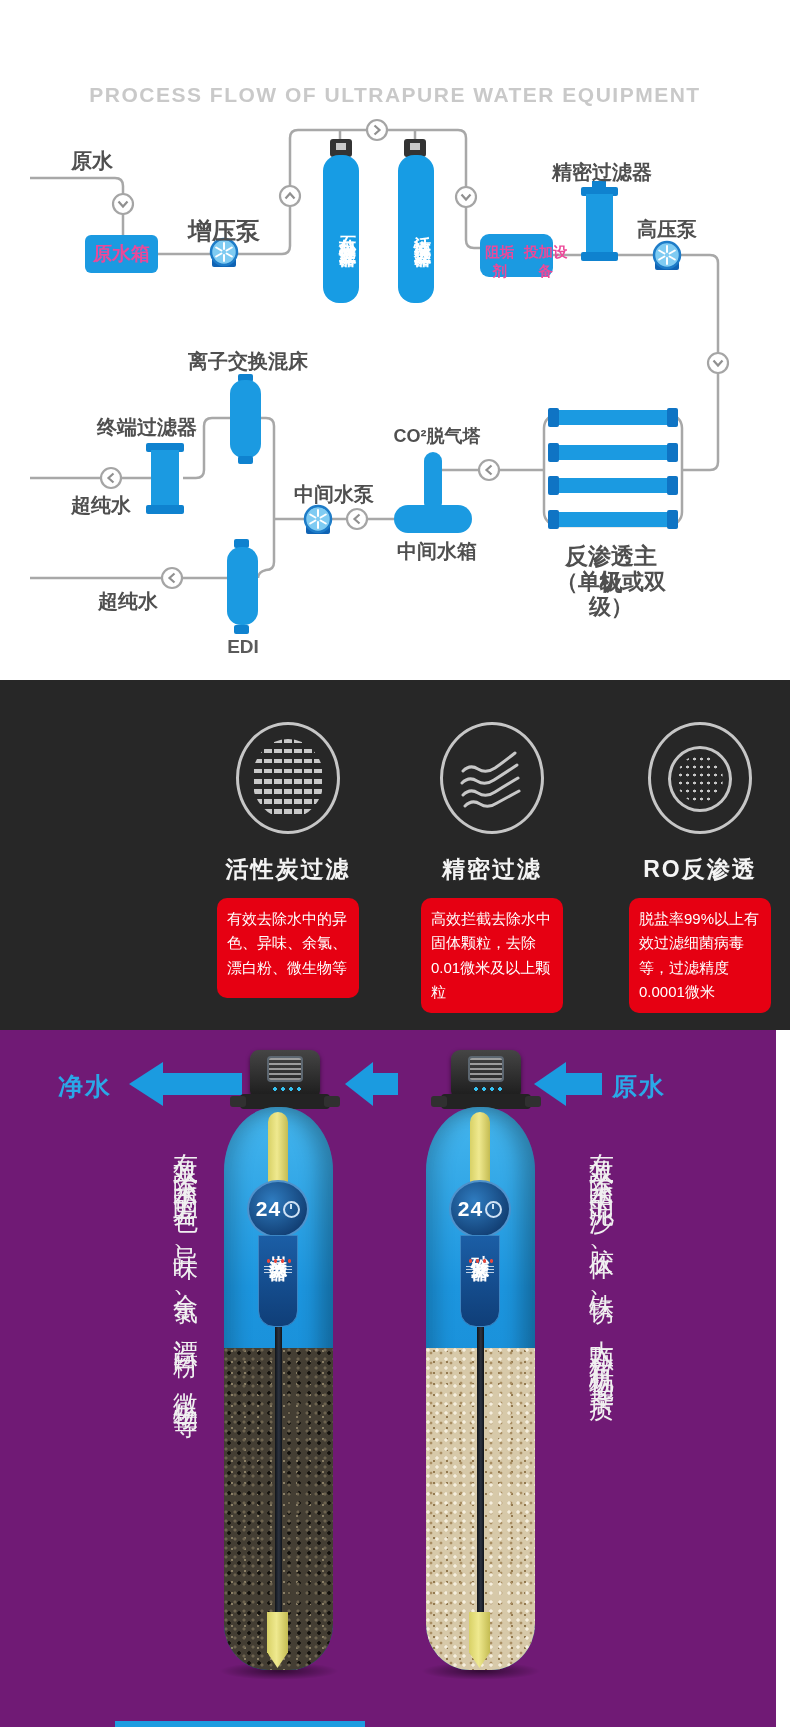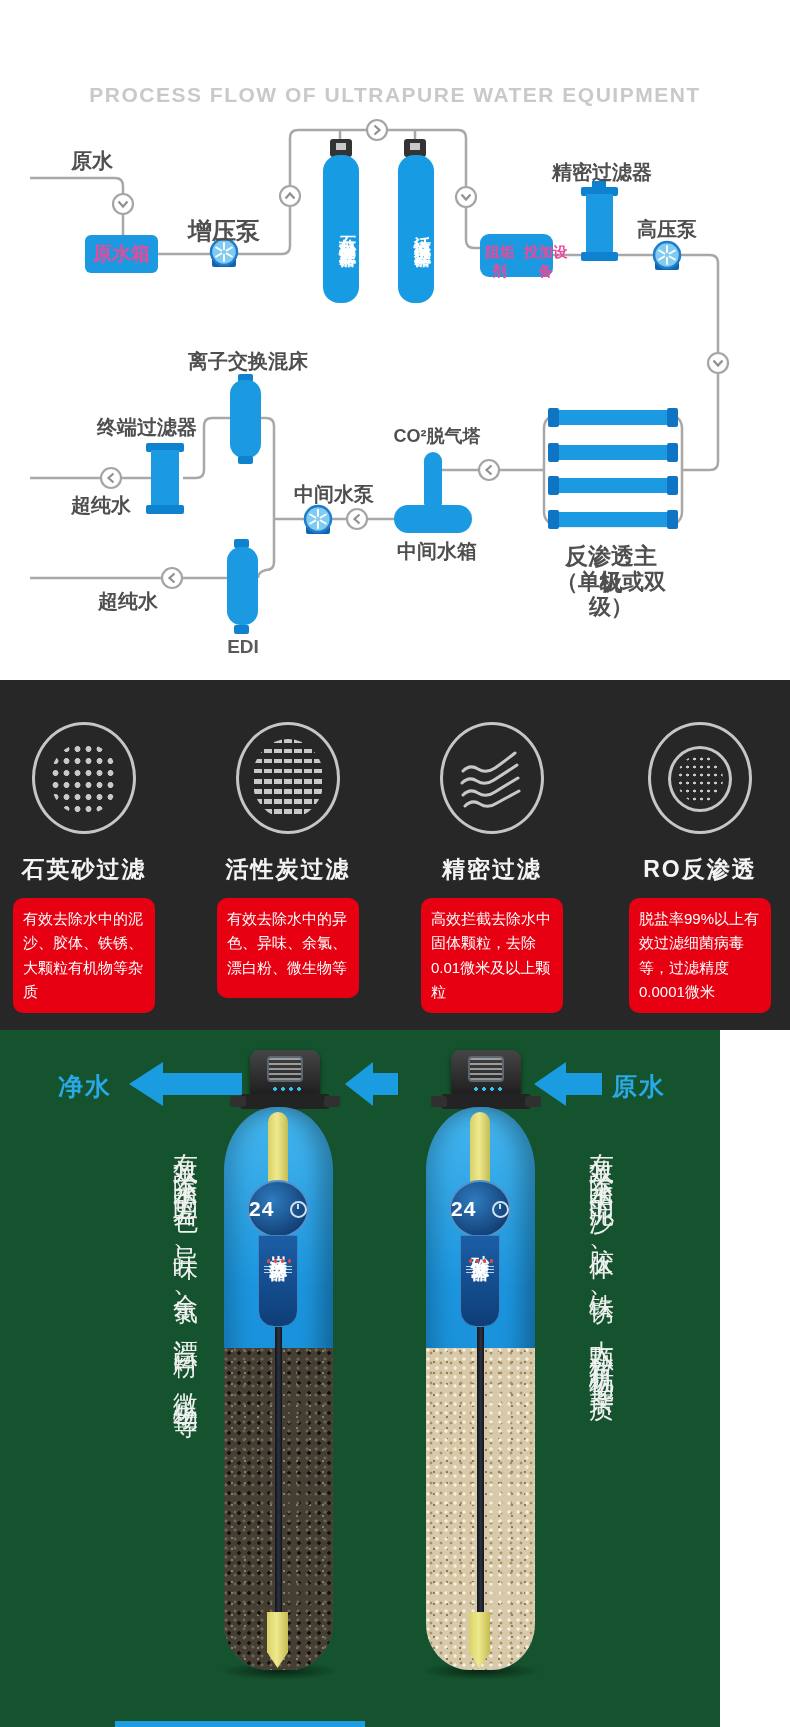--- a/index.html
+++ b/index.html
@@ -30,21 +30,21 @@
                              repeating-linear-gradient(180deg,#c8c8c8 0 4.5px,transparent 4.5px 10px);}
   .pat-waves{position:absolute;left:14px;top:16px;}
   .pat-ring{position:absolute;left:17px;right:17px;top:21px;bottom:19px;border:3px solid #c6c6c6;border-radius:50%;}
   .pat-fine{position:absolute;left:6px;right:6px;top:6px;bottom:6px;border-radius:50%;
             background-image:radial-gradient(circle,#c8c8c8 1.2px,transparent 1.7px);
             background-size:7px 8px;}
   .feat-name{margin-top:20px;text-align:center;color:#f4f4f4;font-size:23px;letter-spacing:2px;font-weight:600;}
   .feat-box{margin:13px auto 0;width:142px;min-height:100px;background:#e60012;border-radius:10px;
             color:#fff;font-size:15px;line-height:1.62;padding:9px 10px;box-sizing:border-box;}
   
-  #sec-tanks{position:absolute;left:0;top:1030px;width:720px;height:697px;background:#14532d;}
+  #sec-tanks{position:absolute;left:0;top:1030px;width:776px;height:697px;background:#701a75;}
   .aqua-label{position:absolute;color:#2aa8e8;font-size:25px;font-weight:700;letter-spacing:2px;}
   .larrow{position:absolute;height:44px;}
   .larrow .tri{position:absolute;left:0;top:0;width:0;height:0;
                border-top:22px solid transparent;border-bottom:22px solid transparent;
                border-right:34px solid #1b9be0;}
   .larrow .bod{position:absolute;top:11px;height:22px;background:#1b9be0;}
   .vhead{position:absolute;width:70px;height:50px;border-radius:9px;
          background:linear-gradient(180deg,#454545,#1a1a1a);box-shadow:0 2px 4px rgba(0,0,0,.5);}
   .vhead .screen{position:absolute;left:17px;top:6px;width:36px;height:26px;border:2px solid #5c6670;border-radius:4px;
          background:linear-gradient(180deg,#aebfd2,#7e93a9);box-sizing:border-box;
@@ -69,21 +69,21 @@
                        radial-gradient(circle at 5px 5px,#a98e63 1.2px,transparent 1.7px),
                        radial-gradient(circle at 8px 3px,#93794f 1px,transparent 1.4px);
       background-size:9px 9px,10px 10px,13px 11px;}
   .fitting{position:absolute;width:20px;height:100px;border-radius:10px;
            background:linear-gradient(90deg,#d8d166,#efe98f 45%,#c4bc52);}
   .tube{position:absolute;width:7px;background:linear-gradient(90deg,#10141a,#2c3340 55%,#10141a);}
   .tip{position:absolute;width:21px;height:56px;background:linear-gradient(90deg,#d8d166,#efe98f 45%,#c4bc52);
        clip-path:polygon(0 0,100% 0,100% 72%,50% 100%,0 72%);}
   .badge{position:absolute;width:62px;height:58px;border-radius:50%;
          background:radial-gradient(circle at 40% 35%,#2f7cc0,#123f74 75%);
-         border:2px solid #4f92cc;box-sizing:border-box;display:flex;align-items:center;justify-content:space-between;
+         border:2px solid #4f92cc;box-sizing:border-box;display:flex;align-items:center;justify-content:center;
          color:#fff;font-weight:800;font-size:21px;letter-spacing:1px;}
   .badge .clock{width:13px;height:13px;border:2px solid #cfe2f5;border-radius:50%;margin-left:2px;position:relative;}
   .badge .clock:after{content:"";position:absolute;left:5px;top:1px;width:2px;height:5px;background:#cfe2f5;}
   .ribbon{position:absolute;width:40px;height:92px;border-radius:0 0 16px 16px;
           background:linear-gradient(180deg,#1b5ea6,#0f3e78);border:1px solid #3c86c4;box-sizing:border-box;
           display:flex;flex-direction:column;align-items:center;}
   .ribbon .rtext{writing-mode:vertical-rl;text-orientation:upright;color:#fff;font-weight:700;
           font-size:18px;letter-spacing:5px;margin-top:4px;font-family:"Liberation Serif","DejaVu Serif",serif;}
   .ribbon .marks{margin-top:4px;width:26px;height:4px;
           background-image:radial-gradient(circle,#e4483f 1.6px,transparent 2px);background-size:7px 4px;}
@@ -245,27 +245,20 @@
     <div class="dlabel" style="left:389px;top:426px;width:96px;font-size:18px;">CO²脱气塔</div>
     <div class="dlabel" style="left:391px;top:540px;width:92px;font-size:20px;">中间水箱</div>
     <div class="dlabel" style="left:554px;top:543px;width:114px;font-size:23px;">反渗透主机</div>
     <div class="dlabel" style="left:538px;top:569px;width:146px;font-size:22px;">（单级或双级）</div>
     <div class="dlabel" style="left:91px;top:590px;width:74px;font-size:20px;">超纯水</div>
     <div class="dlabel" style="left:220px;top:636px;width:46px;font-size:19px;color:#5a5a5a;">EDI</div>
   </div>
 
   <div id="sec-feat">
 
-    <div class="feat" style="left:9px;">
-      <div class="icon-circle">
-          <div class="pat-sand"></div>
-        </div>
-      <div class="feat-name">石英砂过滤</div>
-      <div class="feat-box">有效去除水中的泥沙、胶体、铁锈、大颗粒有机物等杂质</div>
-    </div>
 
     <div class="feat" style="left:213px;">
       <div class="icon-circle">
           <div class="pat-carbon"></div>
         </div>
       <div class="feat-name">活性炭过滤</div>
       <div class="feat-box">有效去除水中的异色、异味、余氯、漂白粉、微生物等</div>
     </div>
 
     <div class="feat" style="left:417px;">

